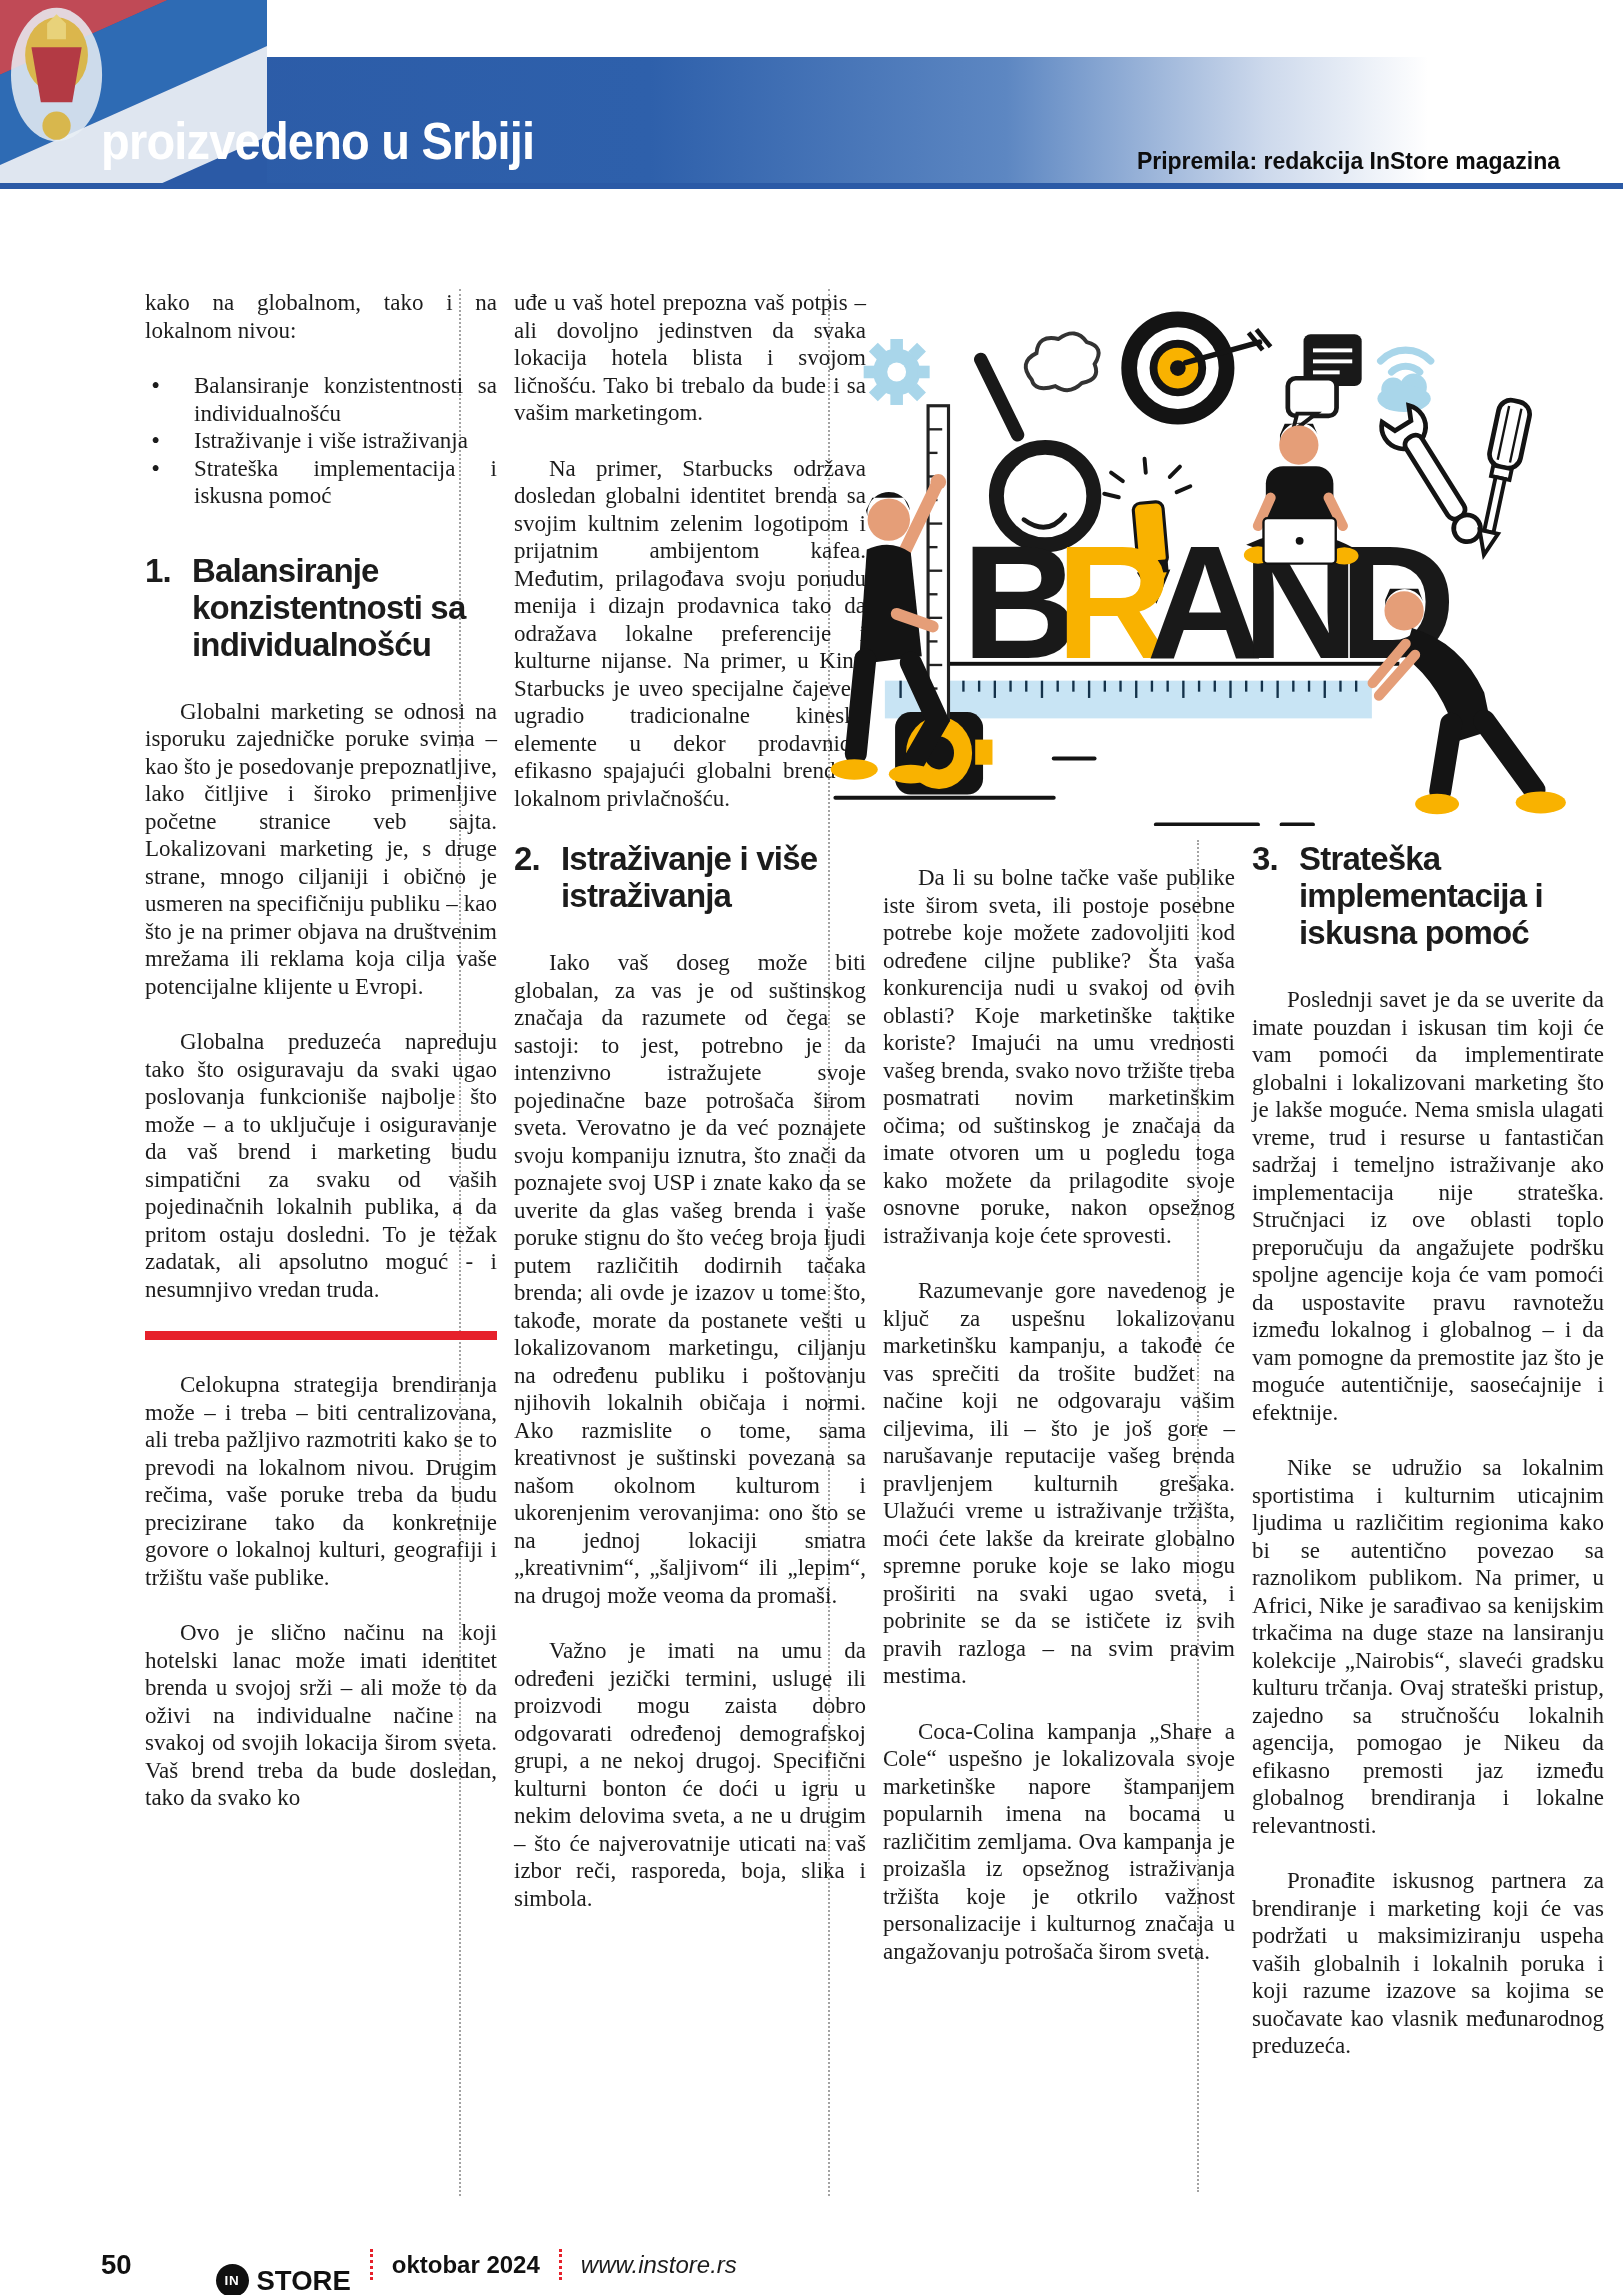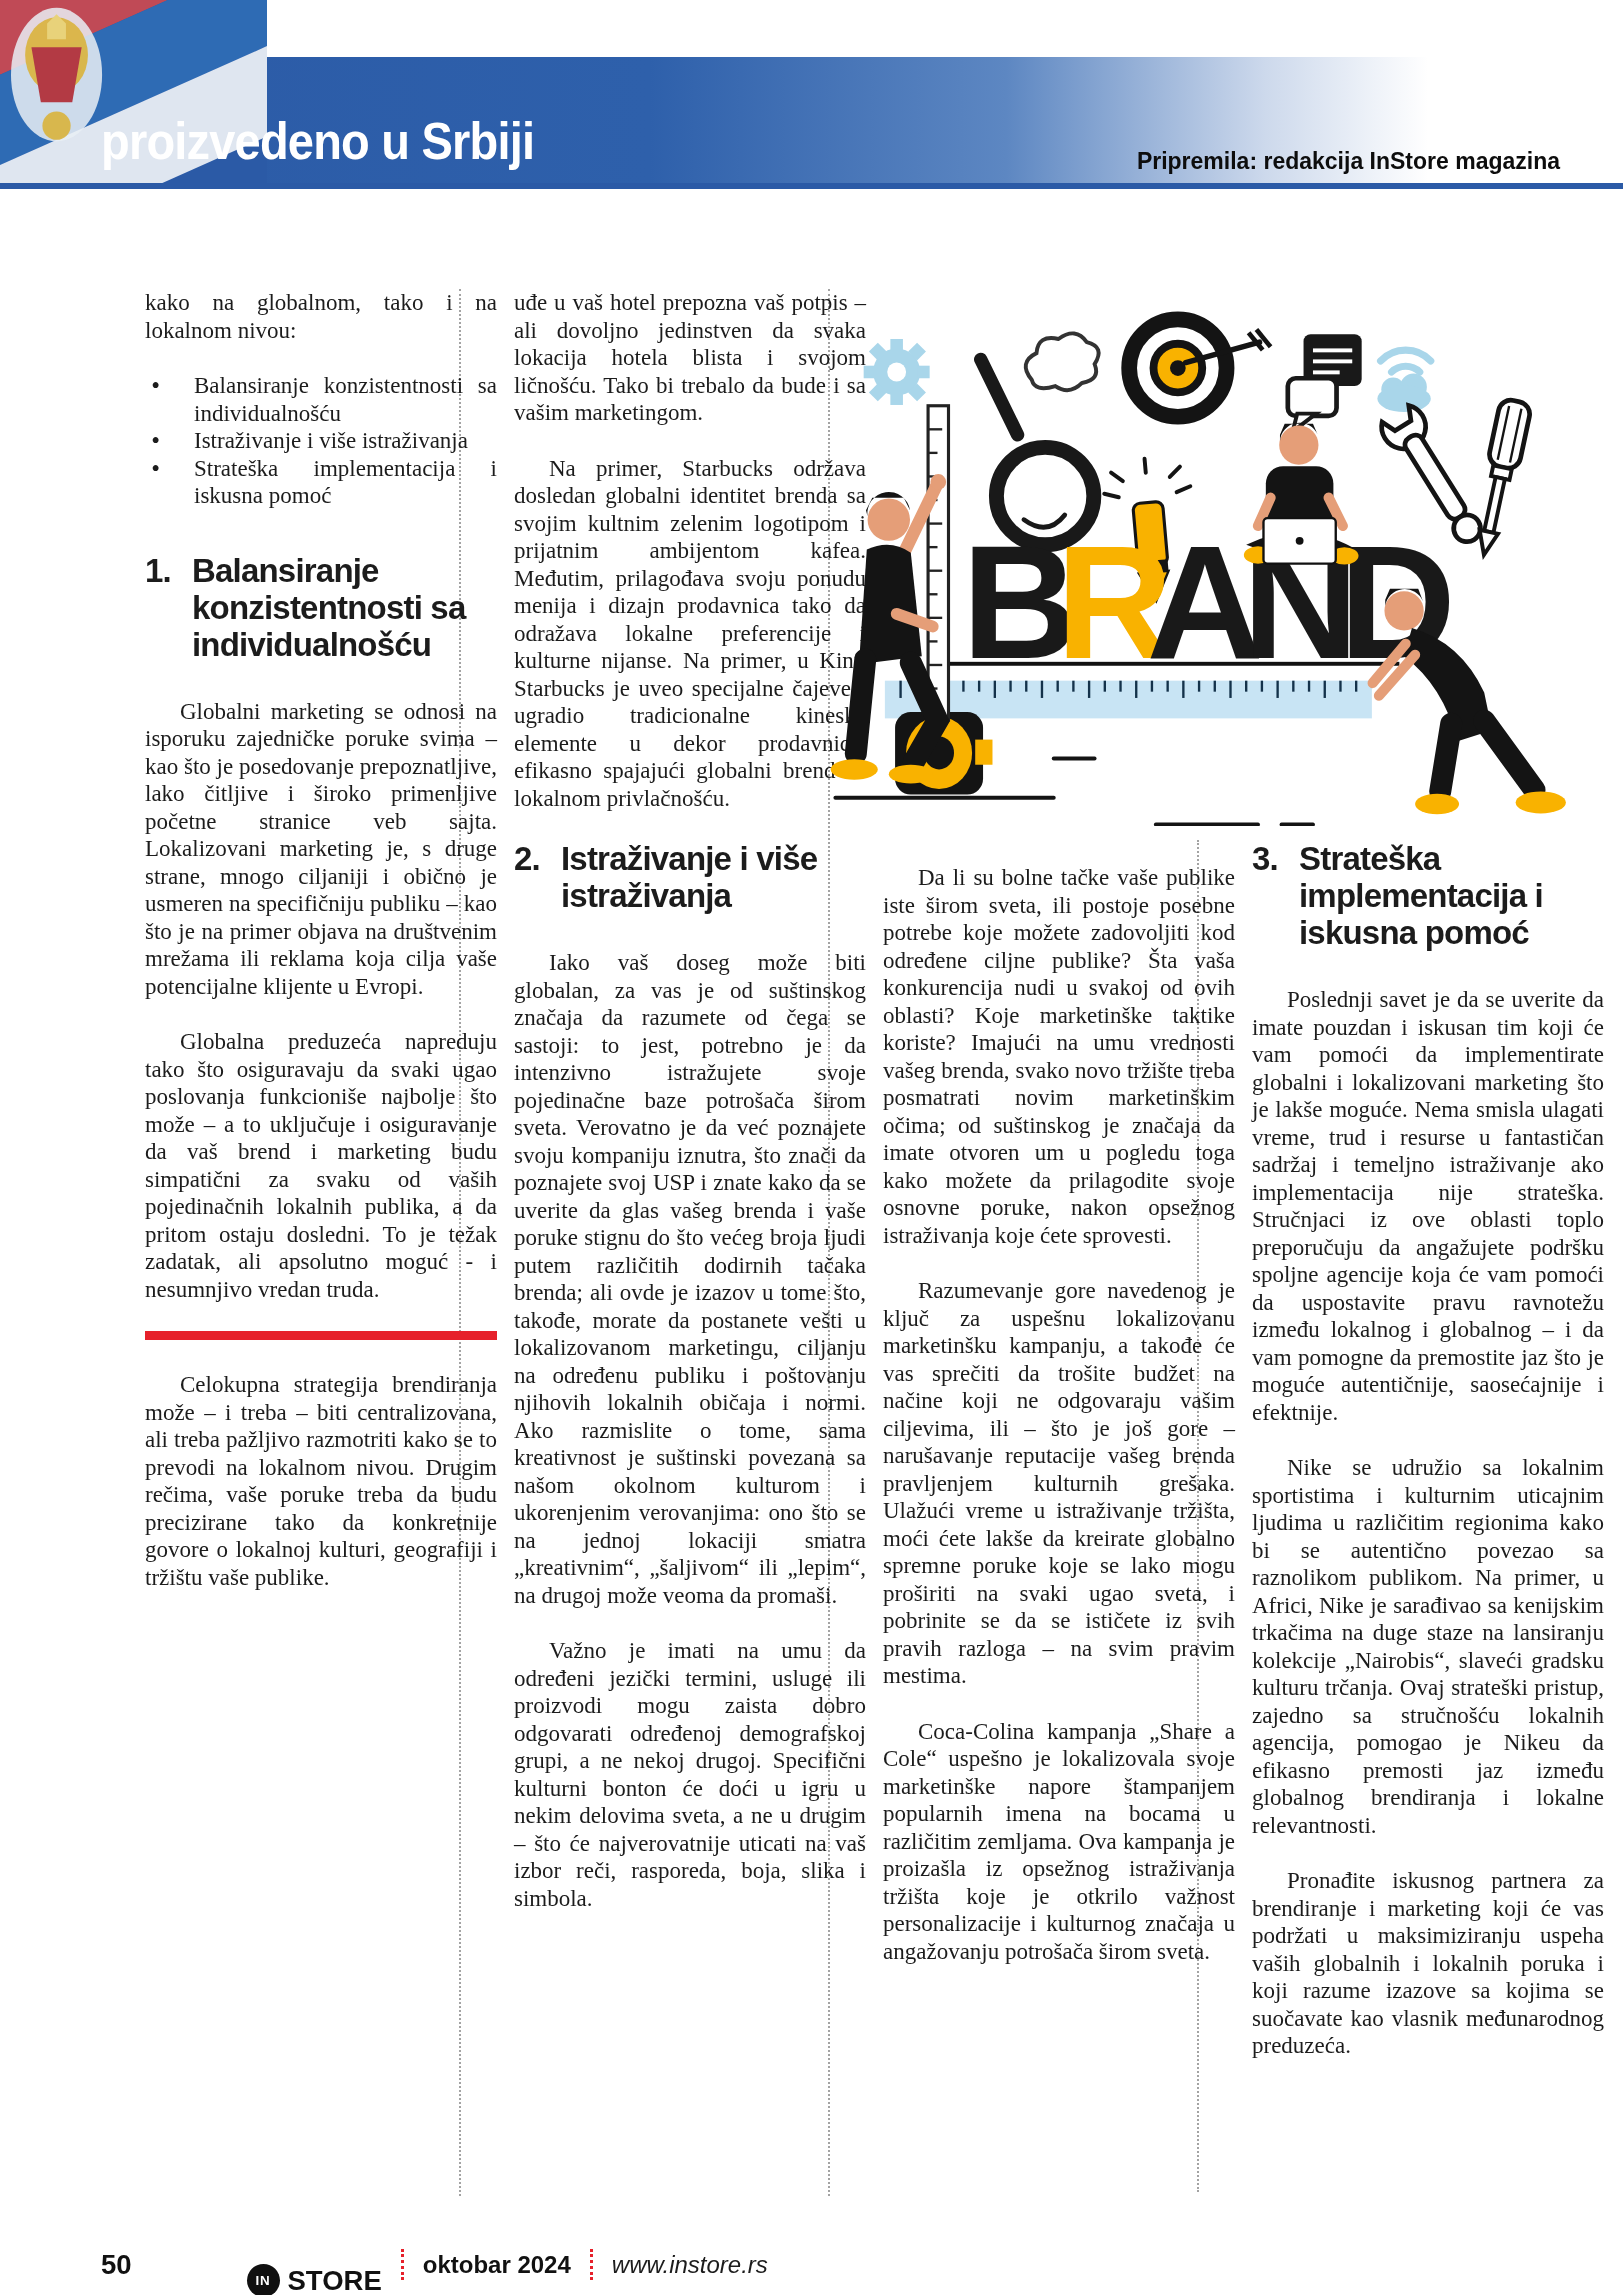--- a/index.html
+++ b/index.html
@@ -45,21 +45,21 @@
   .sep-1{left:459px;top:289px;height:1907px;}
   .sep-2{left:828px;top:289px;height:1907px;}
   .sep-3{left:1197px;top:840px;height:1352px;}
 
   
   .illustration{position:absolute;left:818px;top:284px;width:770px;height:542px;}
 
   
   .footer{position:absolute;left:101px;top:2232px;display:flex;align-items:center;
         font-family:"Liberation Sans",sans-serif;color:#111;}
-  .page-num{font-weight:bold;font-size:27.5px;margin-right:115px;}
+  .page-num{font-weight:bold;font-size:27.5px;margin-right:84px;}
   .logo{display:flex;align-items:center;margin-top:32px;}
   .logo-circle{width:33px;height:33px;border-radius:50%;background:#101010;color:#fff;
         display:flex;align-items:center;justify-content:center;font-weight:bold;font-size:13.4px;letter-spacing:0.8px;}
   .logo-text{font-weight:bold;font-size:27.5px;letter-spacing:0px;margin-left:7.9px;}
   .fsep{height:31px;border-left:3.1px dotted #e6212b;margin:0 19px;}
   .issue{font-weight:bold;font-size:24px;}
   .website{font-size:24px;font-weight:normal;color:#1c1c1c;font-style:italic;}
 </style>
 </head>
 <body>
@@ -103,20 +103,21 @@
       <span class="num">1.</span>
       <span class="txt">Balansiranje konzistentnosti sa individualnošću</span>
     </div>
     <p class="indent">Globalni marketing se odnosi na isporuku zajedničke poruke svima – kao što je posedovanje prepoznatljive, lako čitljive i široko primenljive početne stranice veb sajta. Lokalizovani marketing je, s druge strane, mnogo ciljaniji i obično je usmeren na specifičniju publiku – kao što je na primer objava na društvenim mrežama ili reklama koja cilja vaše potencijalne klijente u Evropi.</p>
     <p class="indent">Globalna preduzeća napreduju tako što osiguravaju da svaki ugao poslovanja funkcioniše najbolje što može – a to uključuje i osiguravanje da vaš brend i marketing budu simpatični za svaku od vaših pojedinačnih lokalnih publika, a da pritom ostaju dosledni. To je težak zadatak, ali apsolutno moguć - i nesumnjivo vredan truda.</p>
     <div class="pullquote">
       <div class="rule"></div>
       <div class="rule"></div>
     </div>
     <p class="indent">Celokupna strategija brendiranja može – i treba – biti centralizovana, ali treba pažljivo razmotriti kako se to prevodi na lokalnom nivou. Drugim rečima, vaše poruke treba da budu precizirane tako da konkretnije govore o lokalnoj kulturi, geografiji i tržištu vaše publike.</p>
+    <p class="indent">Ovo je slično načinu na koji hotelski lanac može imati identitet brenda u svojoj srži – ali može to da oživi na individualne načine na svakoj od svojih lokacija širom sveta. Vaš brend treba da bude dosledan, tako da svako ko</p>
   </div>
 
   <div class="col col-2">
     <p>uđe u vaš hotel prepozna vaš potpis – ali dovoljno jedinstven da svaka lokacija hotela blista i svojom ličnošću. Tako bi trebalo da bude i sa vašim marketingom.</p>
     <p class="indent">Na primer, Starbucks održava dosledan globalni identitet brenda sa svojim kultnim zelenim logotipom i prijatnim ambijentom kafea. Međutim, prilagođava svoju ponudu menija i dizajn prodavnica tako da odražava lokalne preferencije i kulturne nijanse. Na primer, u Kini, Starbucks je uveo specijalne čajeve i ugradio tradicionalne kineske elemente u dekor prodavnice, efikasno spajajući globalni brend sa lokalnom privlačnošću.</p>
     <div class="heading">
       <span class="num">2.</span>
       <span class="txt">Istraživanje i više istraživanja</span>
     </div>
     <p class="indent">Iako vaš doseg može biti globalan, za vas je od suštinskog značaja da razumete od čega se sastoji: to jest, potrebno je da intenzivno istražujete svoje pojedinačne baze potrošača širom sveta. Verovatno je da već poznajete svoju kompaniju iznutra, što znači da poznajete svoj USP i znate kako da se uverite da glas vašeg brenda i vaše poruke stignu do što većeg broja ljudi putem različitih dodirnih tačaka brenda; ali ovde je izazov u tome što, takođe, morate da postanete vešti u lokalizovanom marketingu, ciljanju na određenu publiku i poštovanju njihovih lokalnih običaja i normi. Ako razmislite o tome, sama kreativnost je suštinski povezana sa našom okolnom kulturom i ukorenjenim verovanjima: ono što se na jednoj lokaciji smatra „kreativnim“, „šaljivom“ ili „lepim“, na drugoj može veoma da promaši.</p>

